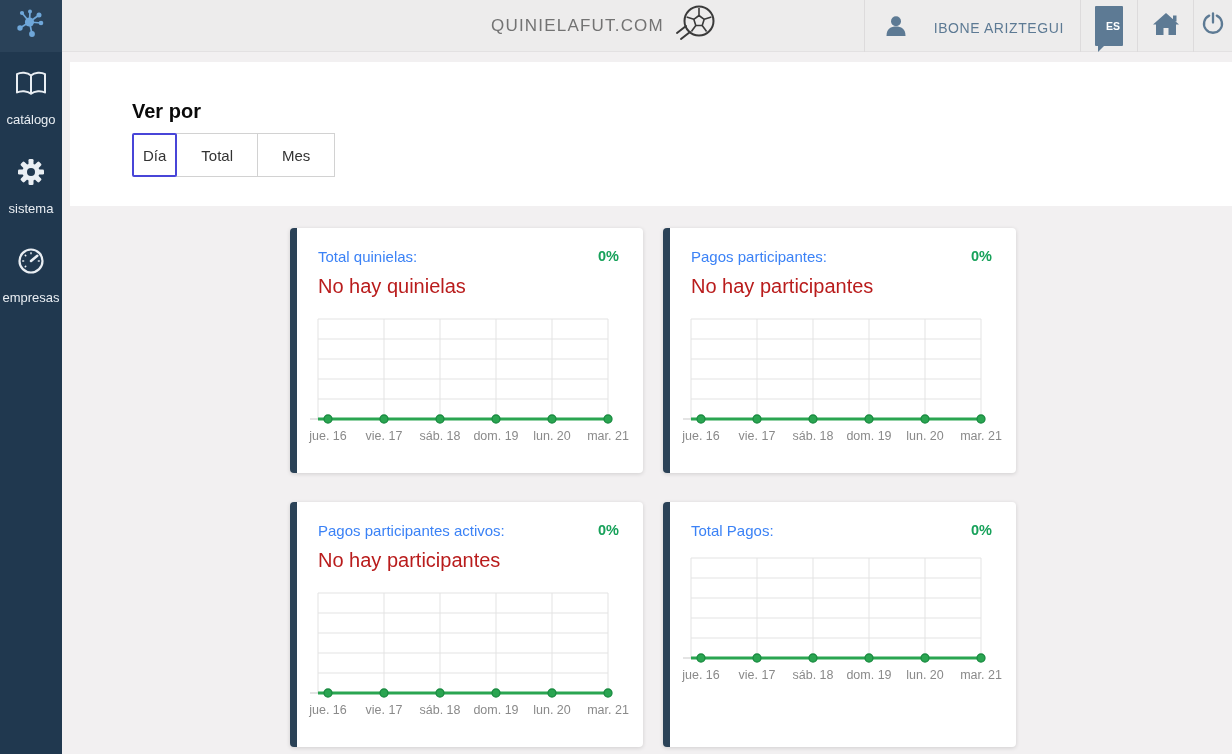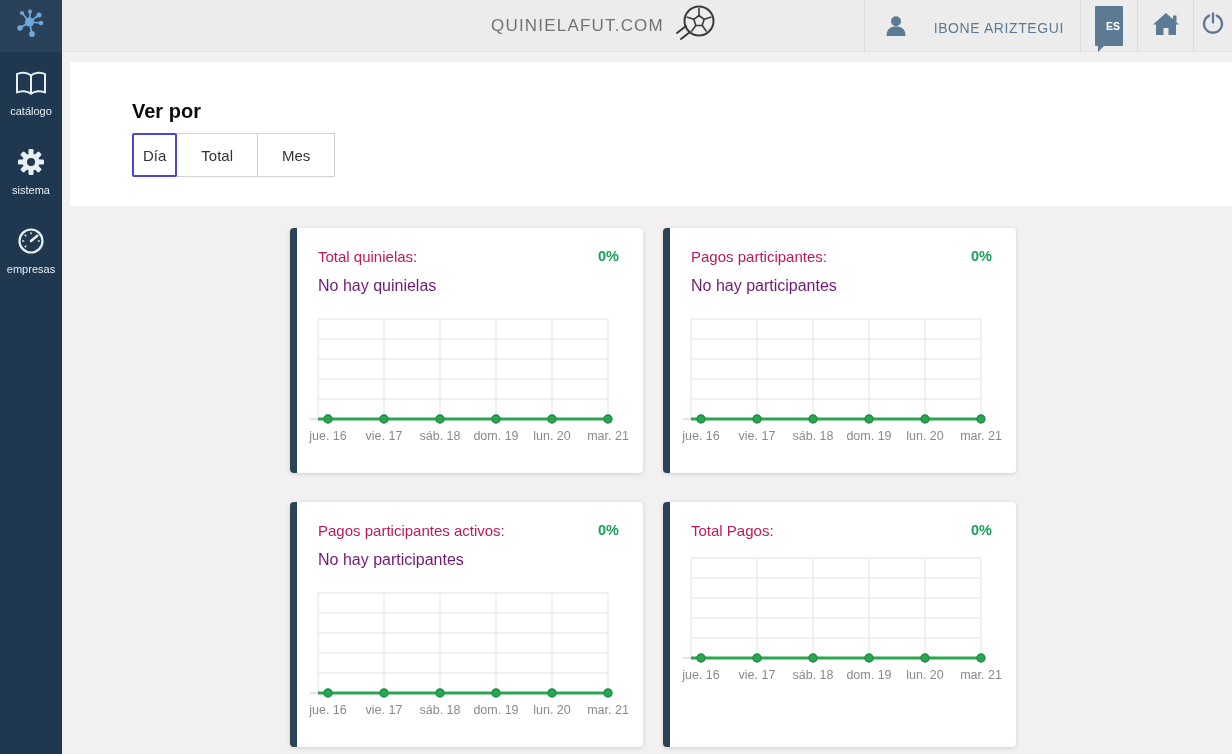--- a/index.html
+++ b/index.html
@@ -6,21 +6,21 @@
   html,body { width:1232px; height:754px; overflow:hidden;
     font-family:"Liberation Sans", sans-serif; background:#f2f0f1; }
   .app { display:flex; width:1232px; height:754px; }
 
   
   .sidebar { width:62px; height:754px; background:#20384f; flex:0 0 62px; }
   .logo-tile { width:62px; height:52px; background:#2a4259; display:flex;
     align-items:center; justify-content:center; cursor:pointer; }
   .nav-item { display:flex; flex-direction:column; align-items:center;
     padding:18px 0 12px; cursor:pointer; }
-  .nav-item .nav-label { color:#e9eef3; font-size:11px; margin-top:3px; }
+  .nav-item .nav-label { color:#e9eef3; font-size:13px; margin-top:10px; }
 
   
   .right-col { flex:1; display:flex; flex-direction:column; }
   .header { position:relative; height:52px; background:#edecec;
     border-bottom:1px solid #e3e1e2; flex:0 0 52px; }
   .brand { position:absolute; left:429px; top:0; height:52px; display:flex;
     align-items:center; gap:7px; }
   .brand-text { color:#737373; font-size:17px; letter-spacing:1.2px; }
   .header-right { position:absolute; right:0; top:0; height:52px; display:flex; }
   .hsec { height:52px; display:flex; align-items:center; justify-content:center;
@@ -54,23 +54,23 @@
   .date-display { width:155px; display:flex; align-items:center; justify-content:center;
     font-size:14px; color:#333; cursor:pointer; }
 
   
   .cards { margin:22px 0 0 228px; display:grid;
     grid-template-columns:353px 353px; gap:29px 20px; }
   .card { width:353px; height:245px; background:#fff; border-radius:4px;
     border-left:7px solid #2b4257; box-shadow:0 1px 4px rgba(0,0,0,0.14);
     padding:20px 24px 0 21px; }
   .card-head { display:flex; justify-content:space-between; align-items:flex-start; }
-  .card-title { font-size:15px; color:#be185d; }
+  .card-title { font-size:15px; color:#3b82f6; }
   .card-percent { font-size:14.5px; font-weight:bold; color:#17a15a; }
-  .card-sub { font-size:16px; color:#701a75; margin-top:7px; line-height:28px; }
+  .card-sub { font-size:20px; color:#b91c1c; margin-top:7px; line-height:28px; }
   .chart-wrap { margin:15px 0 0 -16px; }
   svg.chart .gl { stroke:#e3e3e3; stroke-width:1; }
   svg.chart .tick { stroke:#c9c9c9; stroke-width:1; }
   svg.chart .xl { font-family:"Liberation Sans",sans-serif; font-size:12.5px;
     fill:#8a8a8a; text-anchor:middle; }
 </style>
 </head>
 <body>
 
 <div class="app">

